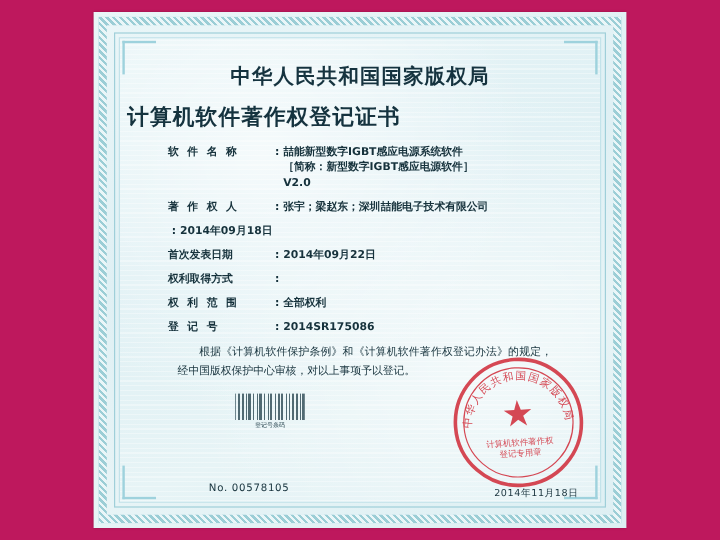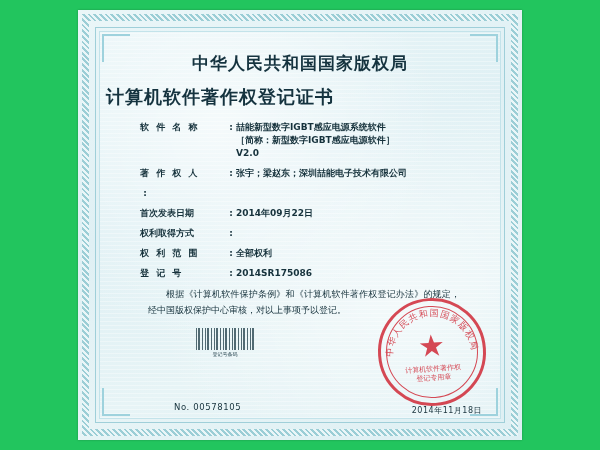--- a/index.html
+++ b/index.html
@@ -10,21 +10,21 @@
     overflow: hidden;
     background: #ffffff;
     font-family: "DejaVu Sans", sans-serif;
   }
 
   
   .page {
     position: relative;
     width: 600px;
     height: 450px;
-    background: #22c55e;
+    background: #be185d;
   }
 
   
   .certificate {
     position: absolute;
     left: 78px;
     top: 10px;
     width: 444px;
     height: 430px;
     background: linear-gradient(160deg, #eaf6f8 0%, #dff0f4 40%, #e7f4f6 70%, #ddeff3 100%);
@@ -307,20 +307,21 @@
         </div>
 
         <div class="field-row">
           <div class="field-label">著 作 权 人</div>
           <div class="field-colon">:</div>
           <div class="field-value">张宇；梁赵东；深圳喆能电子技术有限公司</div>
         </div>
 
         <div class="field-row">
           <div class="field-colon">:</div>
+          <div class="field-value">2014年09月18日</div>
         </div>
 
         <div class="field-row">
           <div class="field-label tight">首次发表日期</div>
           <div class="field-colon">:</div>
           <div class="field-value">2014年09月22日</div>
         </div>
 
         <div class="field-row">
           <div class="field-label tight">权利取得方式</div>

